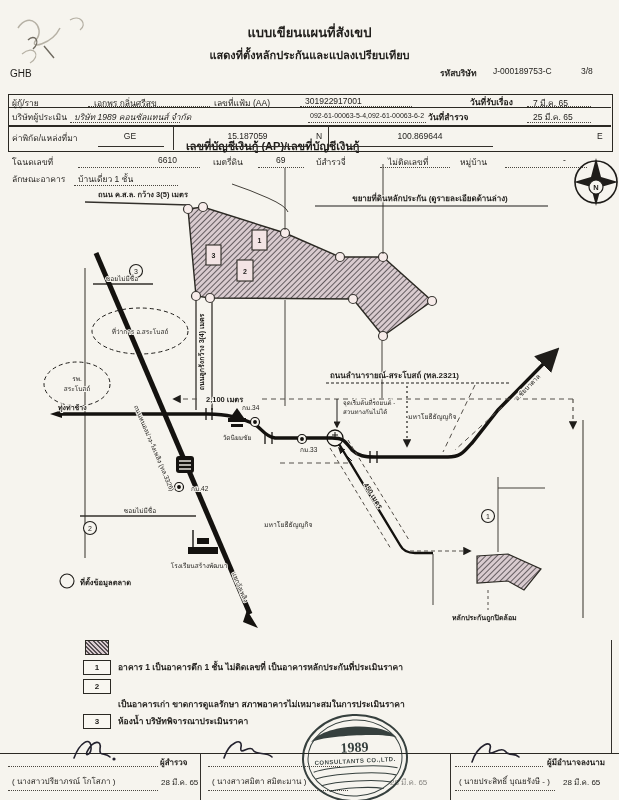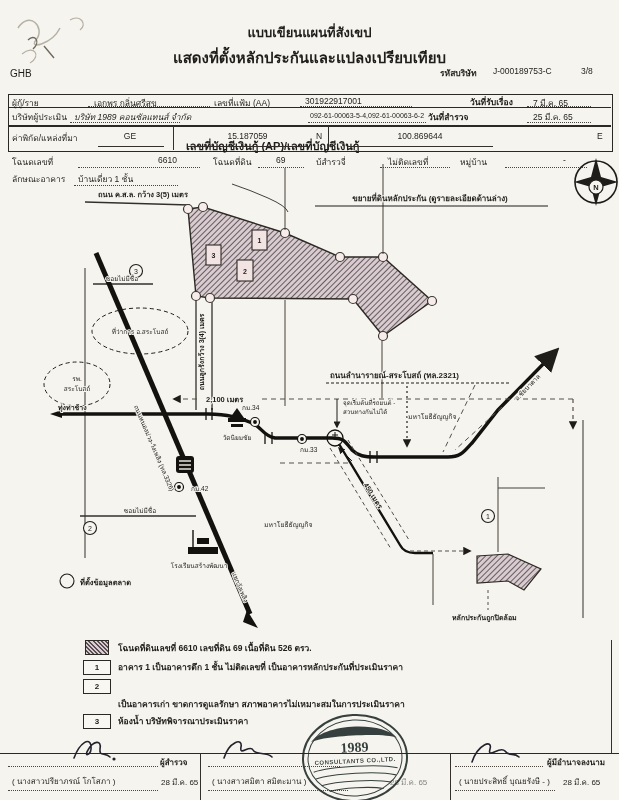--- a/index.html
+++ b/index.html
@@ -11,21 +11,21 @@
   .dot{position:absolute;border-bottom:1.5px dotted #4a463f;height:1px;}
   .sol{position:absolute;border-bottom:1.2px solid #33302b;height:1px;}
   .vline{position:absolute;width:0;border-left:1.2px solid #33302b;}
   .tbox{position:absolute;border:1.6px solid #2b2923;}
   .hline{position:absolute;height:0;border-top:1.2px solid #2b2923;}
   .hline2{position:absolute;height:0;border-top:2.2px solid #2b2923;}
   .lgbox{position:absolute;border:1.1px solid #2b2923;background:#f9f7f1;
          font-size:8px;font-weight:bold;text-align:center;line-height:13px;}
   .hatchsw{position:absolute;border:1px solid #2b2923;
      background:repeating-linear-gradient(45deg,#d9cbcf 0px,#d9cbcf 1.5px,#574f53 1.5px,#574f53 3px);}
-  .f7{font-size:7px;} .f75{font-size:11px;margin-top:26px;} .f8{font-size:8px;} .f85{font-size:8.5px;} .f10{font-size:10px;} .f11{font-size:15px;} .f13{font-size:13px;}
+  .f7{font-size:7px;} .f75{font-size:11px;margin-top:26px;} .f8{font-size:8px;} .f85{font-size:8.5px;} .f10{font-size:10px;} .f11{font-size:11px;} .f13{font-size:13px;}
   svg text{font-family:"Liberation Sans","DejaVu Sans",sans-serif;fill:#1f1d1a;}
   .mlab{font-size:6.5px;paint-order:stroke;stroke:#f6f4ee;stroke-width:2px;}
   .mlabB{font-weight:bold;}
 </style>
 </head>
 <body>
 
 <div class="page">
 
   <div class="abs c b f13" style="left:0;top:22px;width:619px;">แบบเขียนแผนที่สังเขป</div>
@@ -67,36 +67,35 @@
   <div class="abs f85 c" style="left:185px;top:131px;width:125px;">15.187059</div>
   <div class="sol" style="left:188px;top:145px;width:122px;"></div>
   <div class="abs f85" style="left:316px;top:131px;">N</div>
   <div class="abs f85 c" style="left:345px;top:131px;width:150px;">100.869644</div>
   <div class="sol" style="left:348px;top:145px;width:145px;"></div>
   <div class="abs f85" style="left:597px;top:131px;">E</div>
 
   <div class="abs f85" style="left:12px;top:155px;">โฉนดเลขที่</div>
   <div class="abs f85" style="left:158px;top:155px;">6610</div>
   <div class="dot" style="left:78px;top:166px;width:122px;"></div>
-  <div class="abs f85" style="left:213px;top:155px;">โฉนดที่ดิน</div>
+  <div class="abs f85" style="left:213px;top:155px;">เมตรี่ดิน</div>
   <div class="abs f85" style="left:276px;top:155px;">69</div>
   <div class="dot" style="left:258px;top:166px;width:46px;"></div>
   <div class="abs f85" style="left:316px;top:155px;">บ้สำรวจี่</div>
   <div class="abs f85" style="left:388px;top:155px;">ไม่ติดเลขที่</div>
   <div class="dot" style="left:380px;top:166px;width:70px;"></div>
   <div class="abs f85" style="left:460px;top:155px;">หมู่บ้าน</div>
   <div class="abs f85" style="left:563px;top:155px;">-</div>
   <div class="dot" style="left:505px;top:166px;width:82px;"></div>
 
   <div class="abs f85" style="left:12px;top:172px;">ลักษณะอาคาร</div>
   <div class="abs f85" style="left:78px;top:172px;">บ้านเดี่ยว 1 ชั้น</div>
   <div class="dot" style="left:74px;top:184px;width:104px;"></div>
 
   <div class="hatchsw" style="left:85px;top:640px;width:22px;height:13px;"></div>
-  <div class="abs f85 b" style="left:118px;top:641px;">โฉนดที่ดินเลขที่ 6610 เลขที่ดิน 69 เนื้อที่ดิน 526 ตรว.</div>
   <div class="lgbox" style="left:83px;top:660px;width:26px;height:13px;">1</div>
   <div class="abs f85 b" style="left:118px;top:660px;">อาคาร 1 เป็นอาคารตึก 1 ชั้น ไม่ติดเลขที่ เป็นอาคารหลักประกันที่ประเมินราคา</div>
   <div class="lgbox" style="left:83px;top:679px;width:26px;height:13px;">2</div>
   <div class="abs f85 b" style="left:118px;top:697px;">เป็นอาคารเก่า ขาดการดูแลรักษา สภาพอาคารไม่เหมาะสมในการประเมินราคา</div>
   <div class="lgbox" style="left:83px;top:714px;width:26px;height:13px;">3</div>
   <div class="abs f85 b" style="left:118px;top:714px;">ห้องน้ำ บริษัทพิจารณาประเมินราคา</div>
   <div class="vline" style="left:611px;top:640px;height:113px;"></div>
 
   <div class="hline" style="left:0;top:753px;width:619px;"></div>
   <div class="vline" style="left:200px;top:753px;height:47px;"></div>

